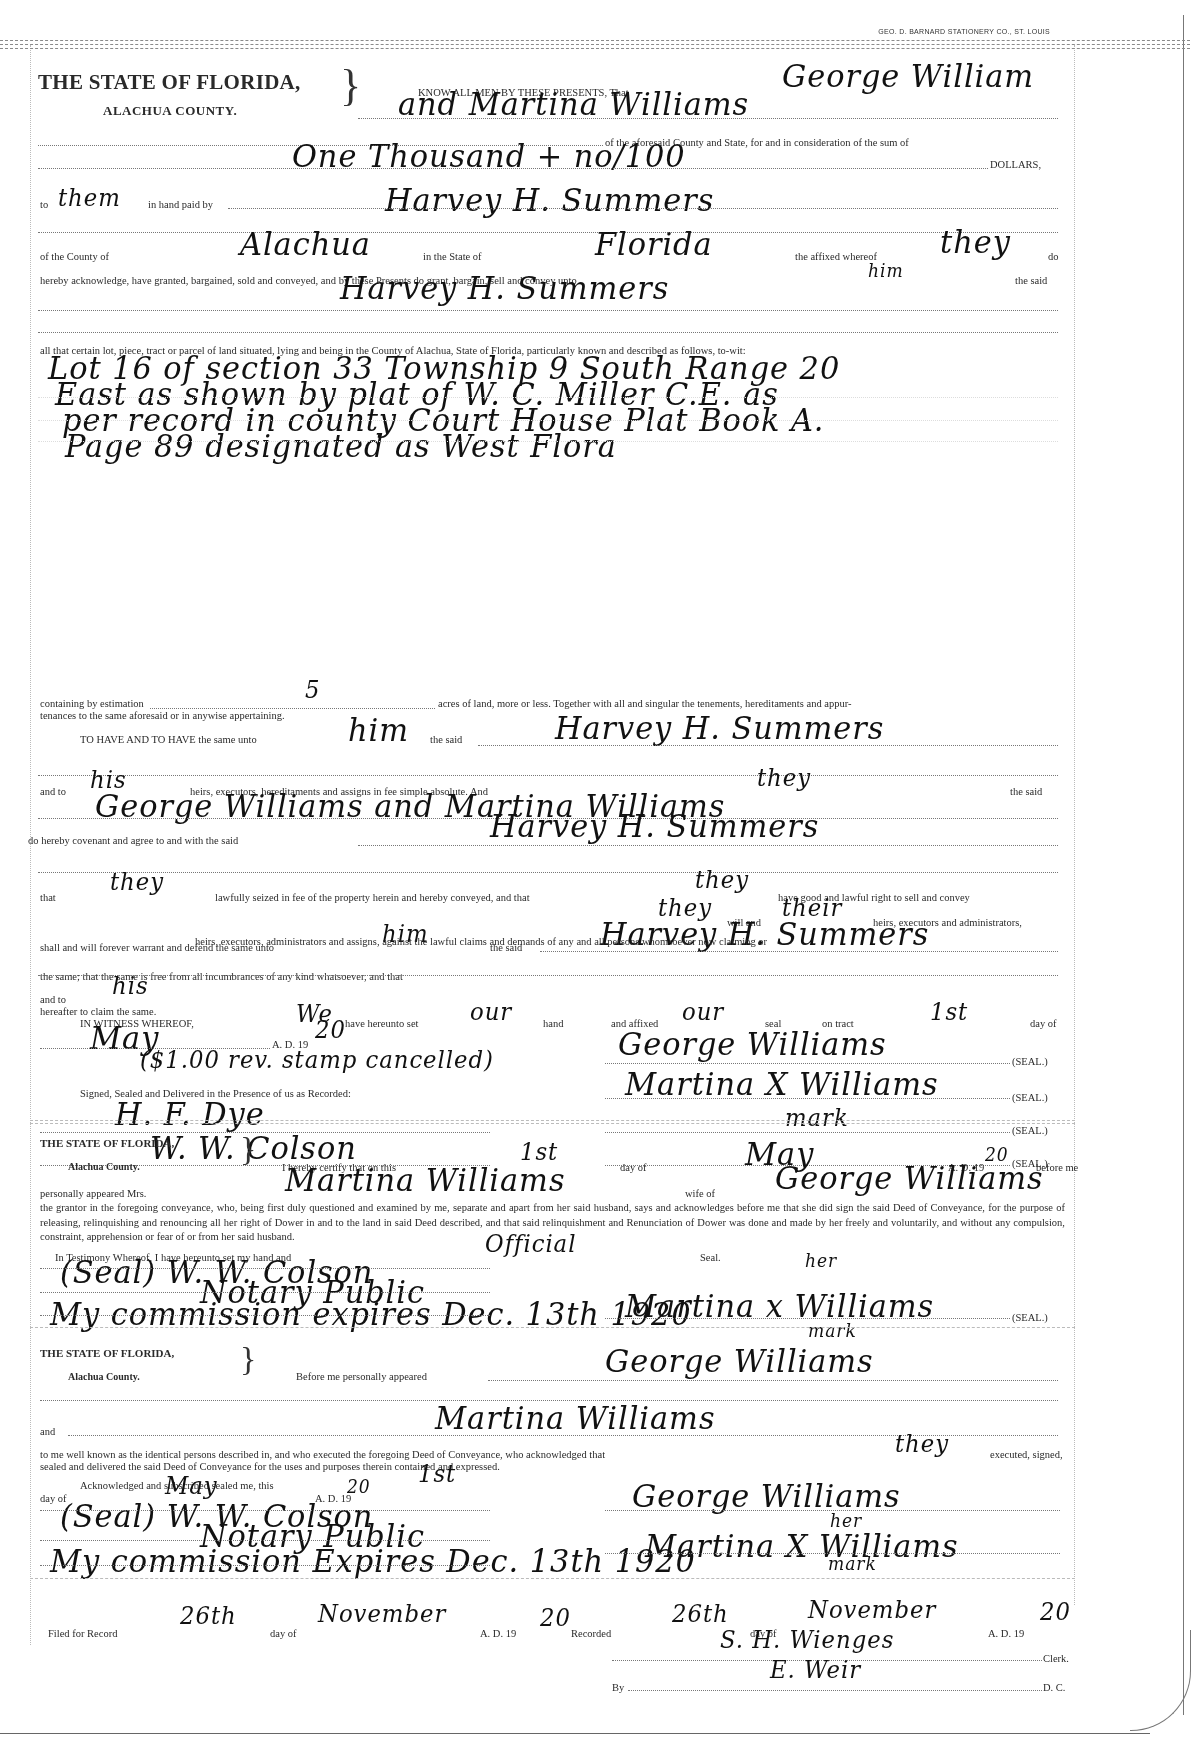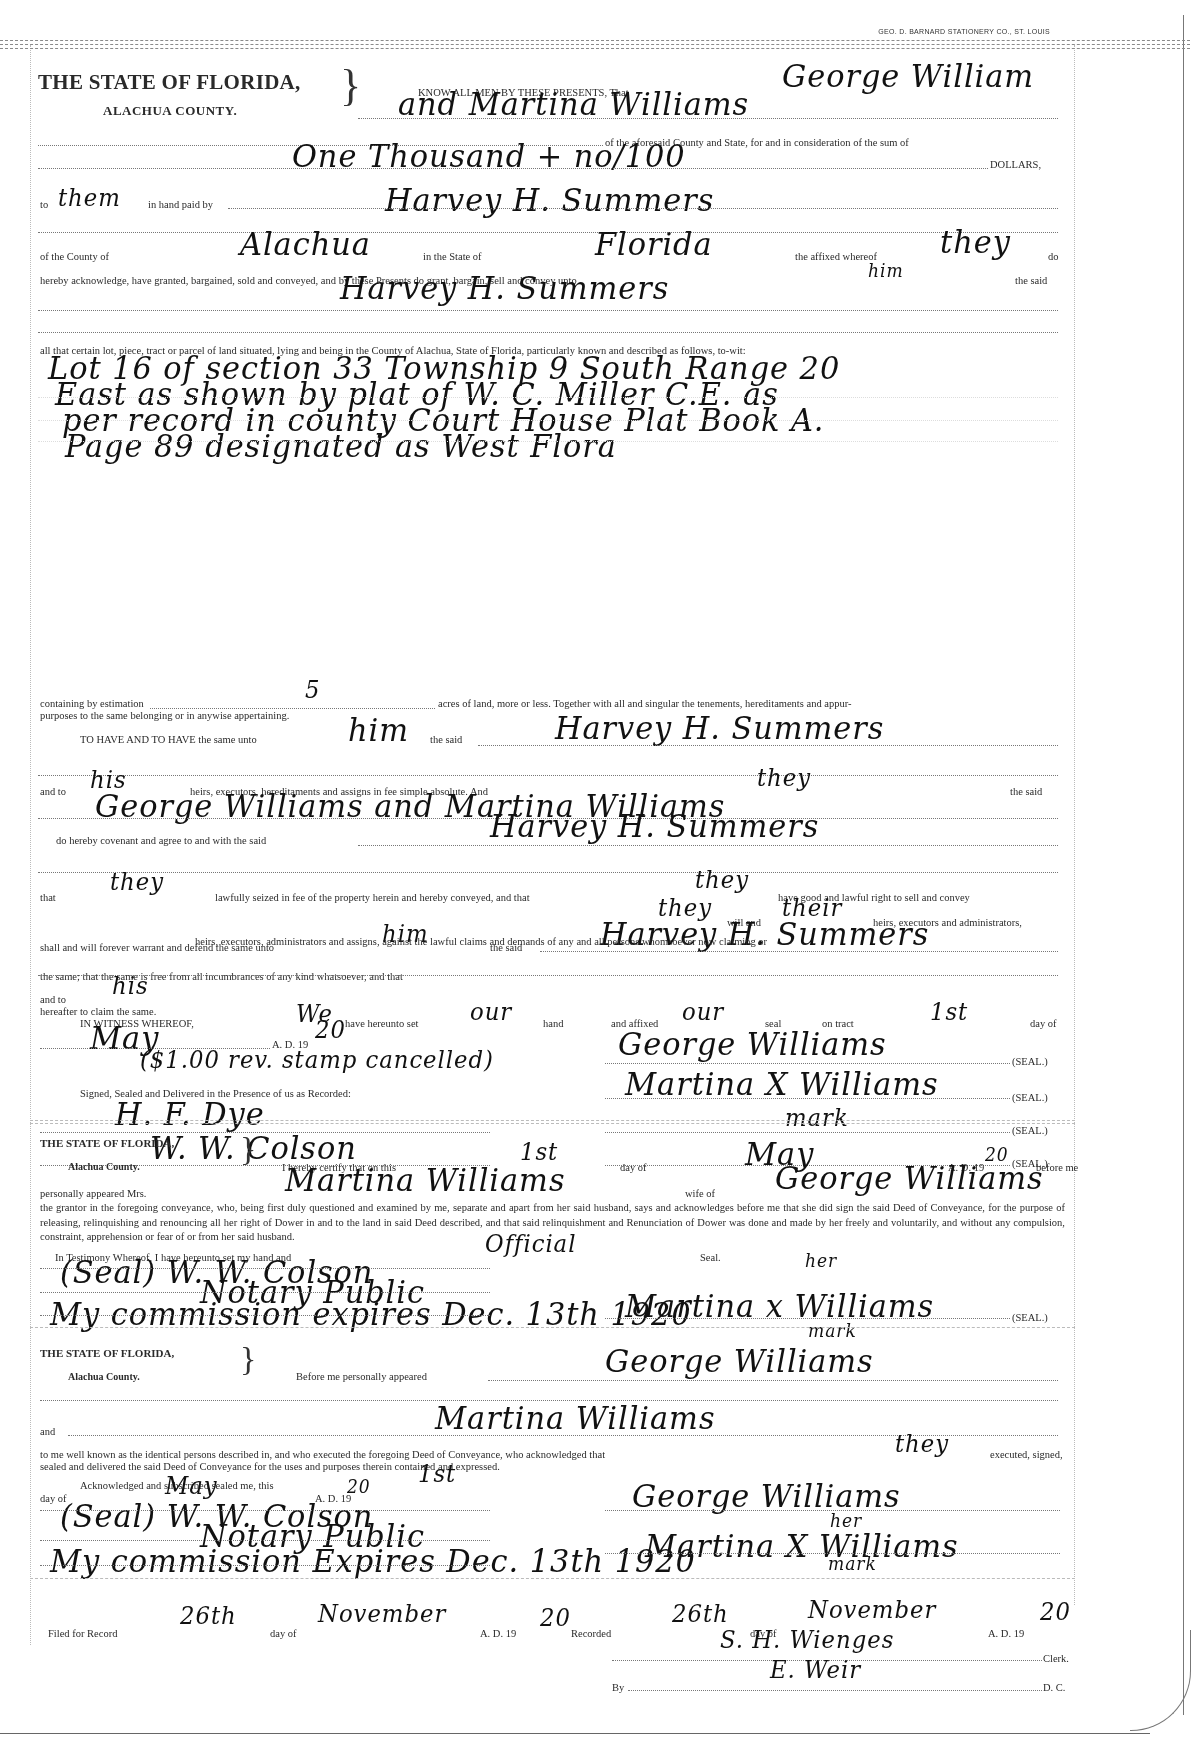--- a/index.html
+++ b/index.html
@@ -94,38 +94,38 @@
   <span class="hw lg" style="left:62px;top:404px">per record in county Court House Plat Book A.</span>
   <span class="hw lg" style="left:65px;top:430px">Page 89 designated as West Flora</span>
   <div class="dots" style="left:38px;top:397px;width:1020px;border-top-color:#ddd"></div>
   <div class="dots" style="left:38px;top:420px;width:1020px;border-top-color:#ddd"></div>
   <div class="dots" style="left:38px;top:441px;width:1020px;border-top-color:#ddd"></div>
 
   <span class="hw md" style="left:305px;top:678px">5</span>
   <span class="p small" style="left:40px;top:699px">containing by estimation</span>
   <div class="dots" style="left:150px;top:708px;width:285px"></div>
   <span class="p small" style="left:438px;top:699px">acres of land, more or less.  Together with all and singular the tenements, hereditaments and appur-</span>
-  <span class="p small" style="left:40px;top:711px">purposes to the same belonging or in anywise appertaining.</span>
+  <span class="p small" style="left:40px;top:711px">tenances to the same aforesaid or in anywise appertaining.</span>
 
   <span class="p small" style="left:80px;top:735px">TO HAVE AND TO HAVE the same unto</span>
   <span class="hw lg" style="left:348px;top:714px">him</span>
   <span class="p small" style="left:430px;top:735px">the said</span>
   <span class="hw lg" style="left:555px;top:712px">Harvey H. Summers</span>
   <div class="dots" style="left:478px;top:745px;width:580px"></div>
   <div class="dots" style="left:38px;top:775px;width:1020px"></div>
 
   <span class="p small" style="left:40px;top:787px">and to</span>
   <span class="hw md" style="left:90px;top:768px">his</span>
   <span class="p small" style="left:190px;top:787px">heirs, executors, hereditaments and assigns in fee simple absolute.  And</span>
   <span class="hw md" style="left:757px;top:766px">they</span>
   <span class="p small" style="left:1010px;top:787px">the said</span>
   <span class="hw lg" style="left:95px;top:790px">George Williams and Martina Williams</span>
   <div class="dots" style="left:38px;top:818px;width:1020px"></div>
 
-  <span class="p small" style="left:56px;top:836px">do hereby covenant and agree to and with the said</span>
+  <span class="p small" style="left:28px;top:836px">do hereby covenant and agree to and with the said</span>
   <span class="hw lg" style="left:490px;top:810px">Harvey H. Summers</span>
   <div class="dots" style="left:358px;top:845px;width:700px"></div>
 
   <div class="dots" style="left:38px;top:872px;width:1020px"></div>
   <span class="p small" style="left:40px;top:893px">that</span>
   <span class="hw md" style="left:110px;top:870px">they</span>
   <span class="p small" style="left:215px;top:893px">lawfully seized in fee of the property herein and hereby conveyed, and that</span>
   <span class="hw md" style="left:695px;top:868px">they</span>
   <span class="p small" style="left:778px;top:893px">have good and lawful right to sell and convey</span>
 

